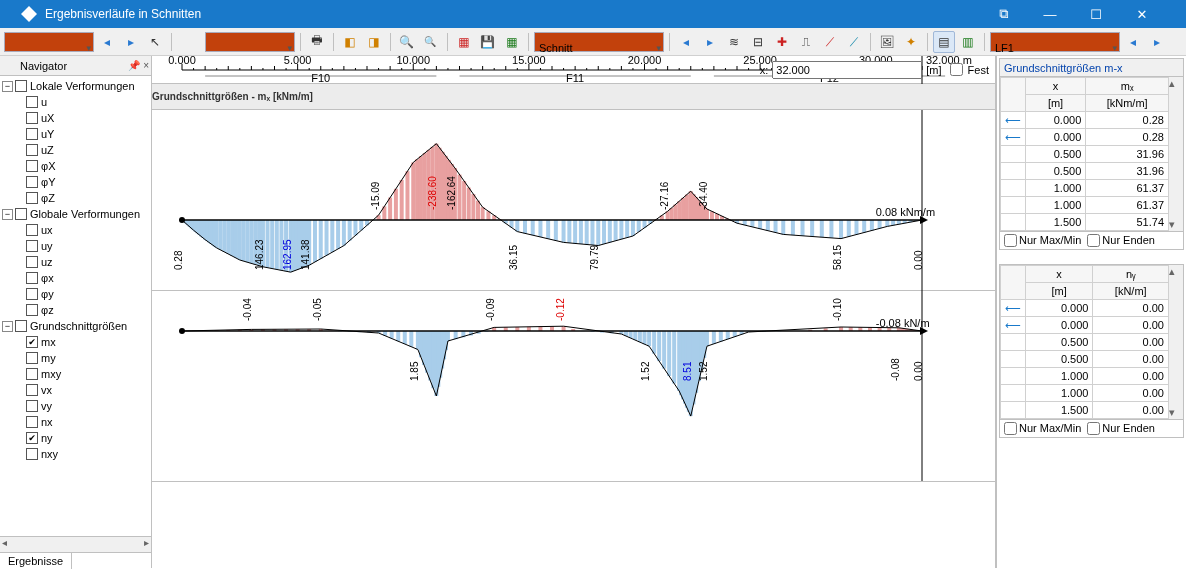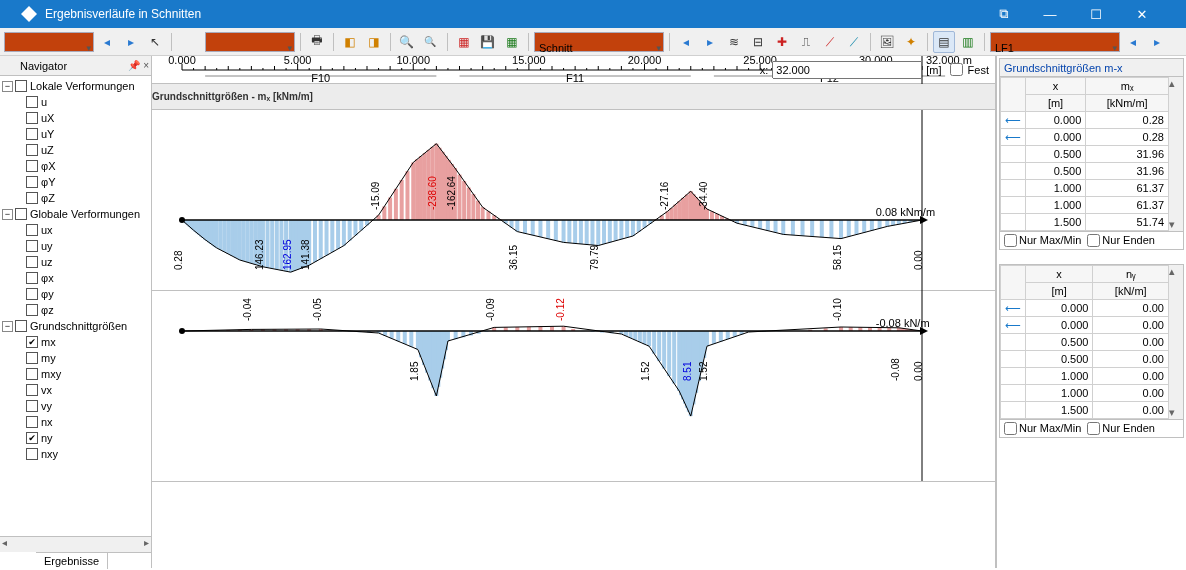--- a/index.html
+++ b/index.html
@@ -24,21 +24,21 @@
 .nav-tree .tline { height: 16px; display: flex; align-items: center; }
 .nav-tree .exp { width: 11px; height: 11px; border: 1px solid #888; display: inline-flex; align-items: center; justify-content: center; font-size: 9px; margin-right: 2px; color: #000; line-height: 1; }
 .nav-tree .chk { width: 12px; height: 12px; border: 1px solid #555; margin-right: 3px; display: inline-flex; align-items: center; justify-content: center; font-size: 9px; color: #000; }
 .nav-tree .chk.on::before { content: "✔"; }
 .nav-tree .lbl { white-space: nowrap; }
 .nav-tree .ind2 { padding-left: 24px; }
 .nav-scroll { height: 16px; border-top: 1px solid #c0c0c0; display: flex; }
 .nav-scroll .sb { flex: 1; background: #f0f0f0; position: relative; }
 .nav-scroll .sb::before, .nav-scroll .sb::after { content: "◂"; position: absolute; left: 2px; top: 0; font-size: 10px; color: #666; }
 .nav-scroll .sb::after { content: "▸"; left: auto; right: 2px; }
-.nav-tab { height: 16px; border-top: 1px solid #c0c0c0; display: flex; align-items: center; margin-left: 36px; }
+.nav-tab { height: 16px; border-top: 1px solid #c0c0c0; display: flex; align-items: center; }
 .nav-tab .tab { padding: 2px 8px; background: #fff; border-right: 1px solid #c0c0c0; }
 .chart-area { flex: 1; display: flex; flex-direction: column; border-right: 1px solid #c0c0c0; }
 .ruler-row { height: 28px; background: #fff; border-bottom: 1px solid #c0c0c0; position: relative; }
 .ruler-svg { width: 100%; height: 28px; }
 .ruler-right { position: absolute; right: 6px; top: 4px; display: flex; align-items: center; gap: 4px; }
 .chart-scroll { flex: 1; overflow: auto; position: relative; }
 .chart-box { border-bottom: 1px solid #c0c0c0; }
 .chart-title { height: 26px; background: #ececec; border-bottom: 1px solid #c0c0c0; display: flex; align-items: center; font-weight: bold; font-size: 10px; color: #333; }
 .chart-canvas { position: relative; background: #fff; }
 .side-tables { width: 190px; display: flex; flex-direction: column; gap: 14px; padding: 2px; background: #fff; border-left: 1px solid #c0c0c0; }

